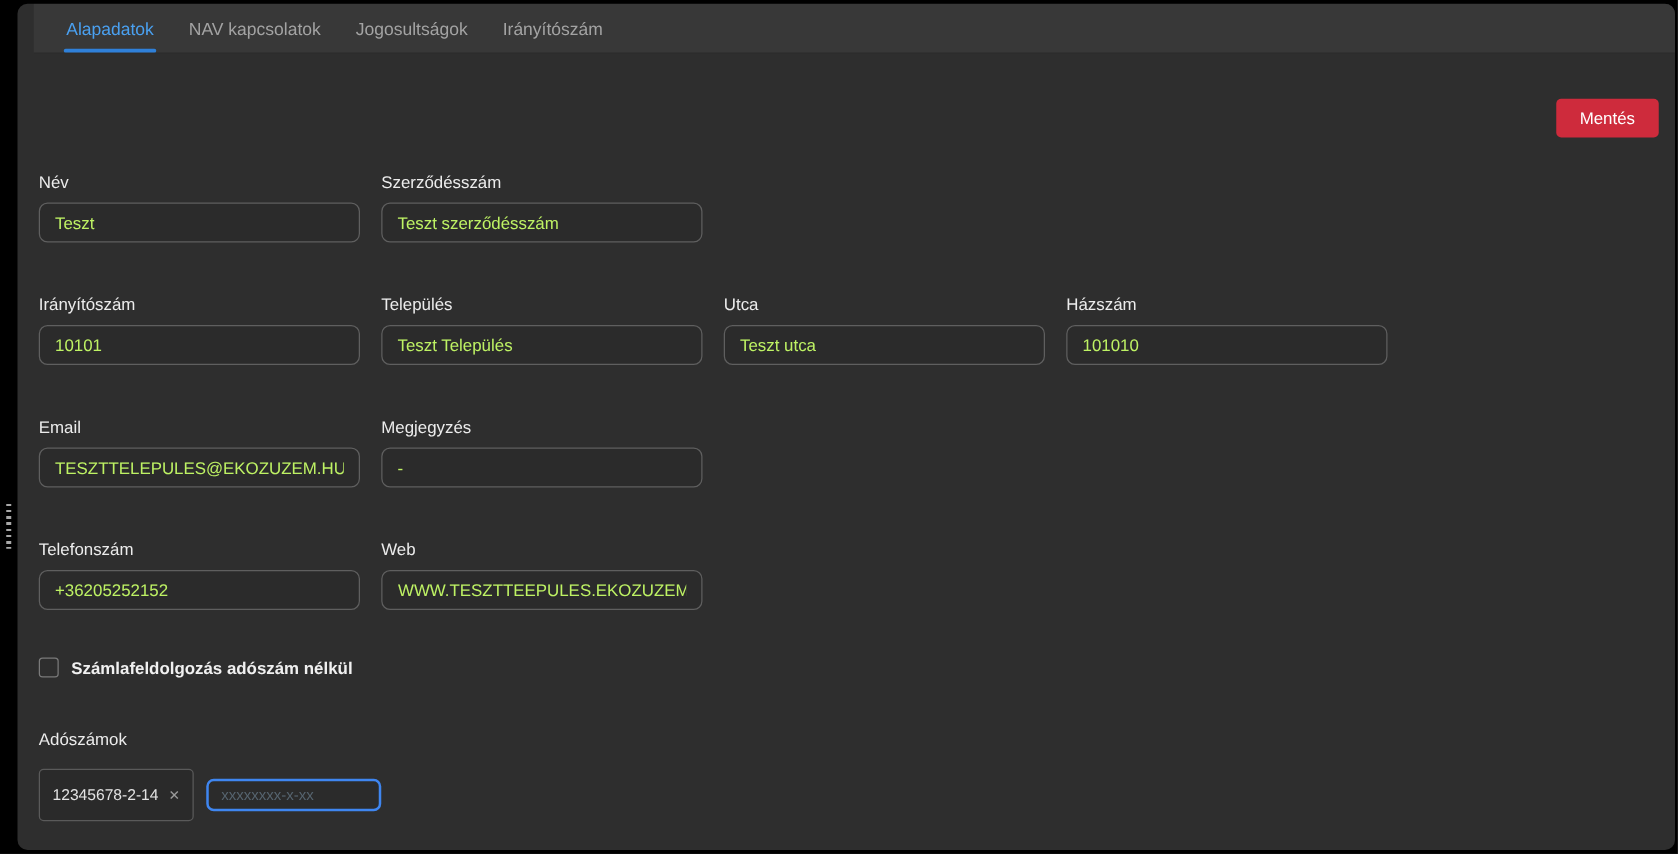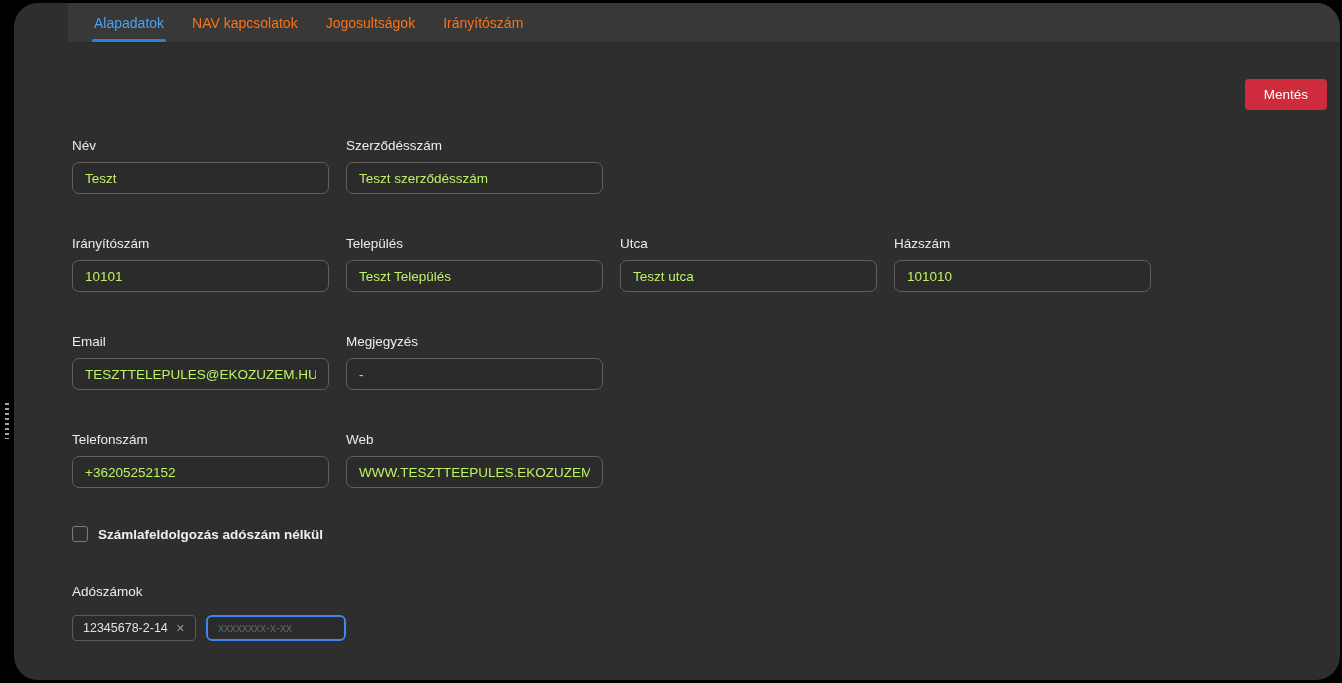--- a/index.html
+++ b/index.html
@@ -7,23 +7,22 @@
   body {
     background: #000;
     font-family: "Liberation Sans", "DejaVu Sans", sans-serif;
     position: relative;
     overflow: hidden;
   }
   .window {
     position: absolute;
     left: 14px; top: 3px; right: 2px; bottom: 3px;
     background: #2e2e2e;
-    border-radius: 24px;
+    border-radius: 8px;
     overflow: hidden;
-    padding-left: 41px;
   }
   .grip {
     position: absolute;
     left: 5px; top: 403px;
     width: 4px; height: 36px;
     background: repeating-linear-gradient(to bottom, #a8a8a8 0 2px, transparent 2px 5px);
     cursor: ew-resize;
   }
   
   .tabbar {
@@ -34,21 +33,21 @@
     display: flex;
     align-items: stretch;
     padding-left: 12px;
   }
   .tab {
     position: relative;
     display: flex;
     align-items: center;
     padding: 0 14px;
     font-size: 14px;
-    color: #f97316;
+    color: #a3a3a3;
     cursor: pointer;
     user-select: none;
   }
   .tab.active { color: #4aa0f0; }
   .tab.active::after {
     content: "";
     position: absolute;
     left: 12px; right: 12px; bottom: 0;
     height: 3px;
     background: #2f80d9;
@@ -134,21 +133,21 @@
   }
   .tax-row {
     display: flex;
     align-items: center;
     gap: 10px;
   }
   .chip {
     display: inline-flex;
     align-items: center;
     gap: 8px;
-    height: 26px;
+    height: 42px;
     padding: 0 10px;
     border: 1px solid #5a5a5a;
     border-radius: 4px;
     background: #2a2a2a;
     color: #e2e2e2;
     font-size: 12.5px;
   }
   .chip-remove {
     color: #9a9a9a;
     font-size: 11px;

